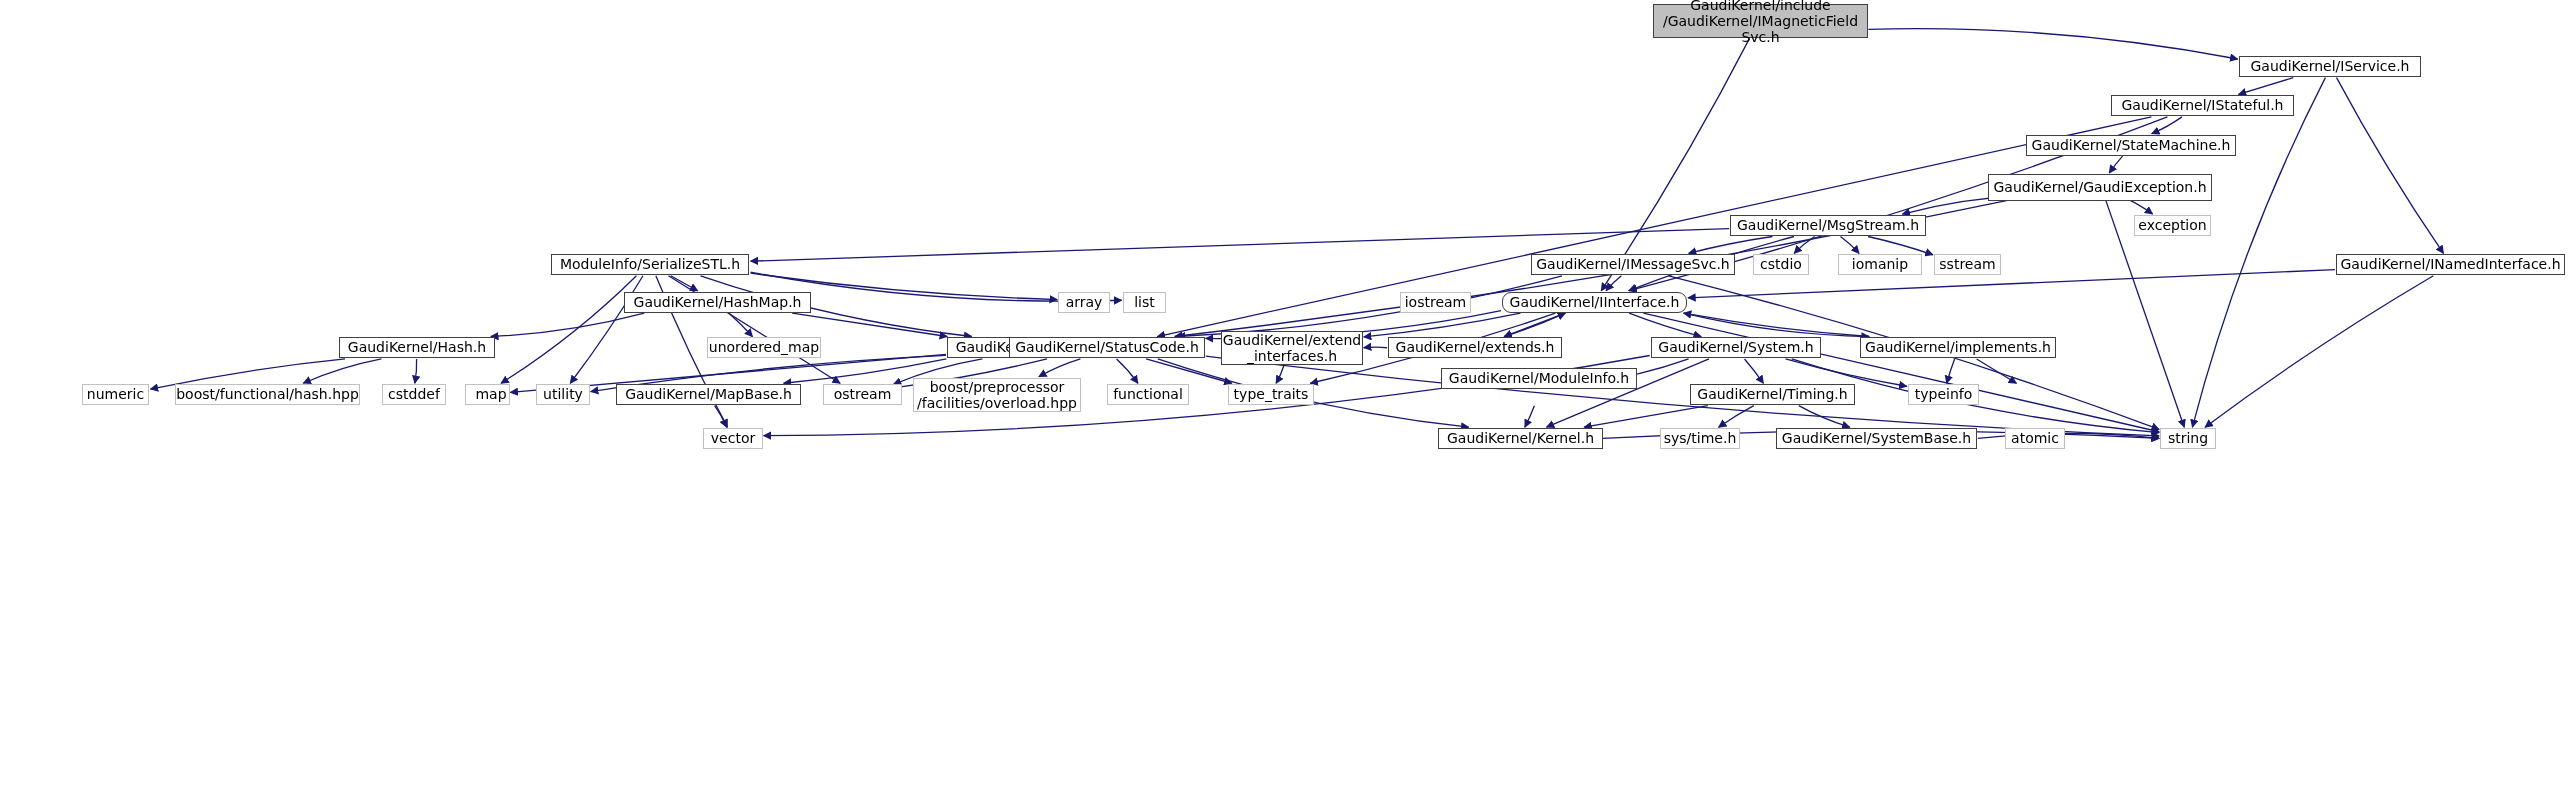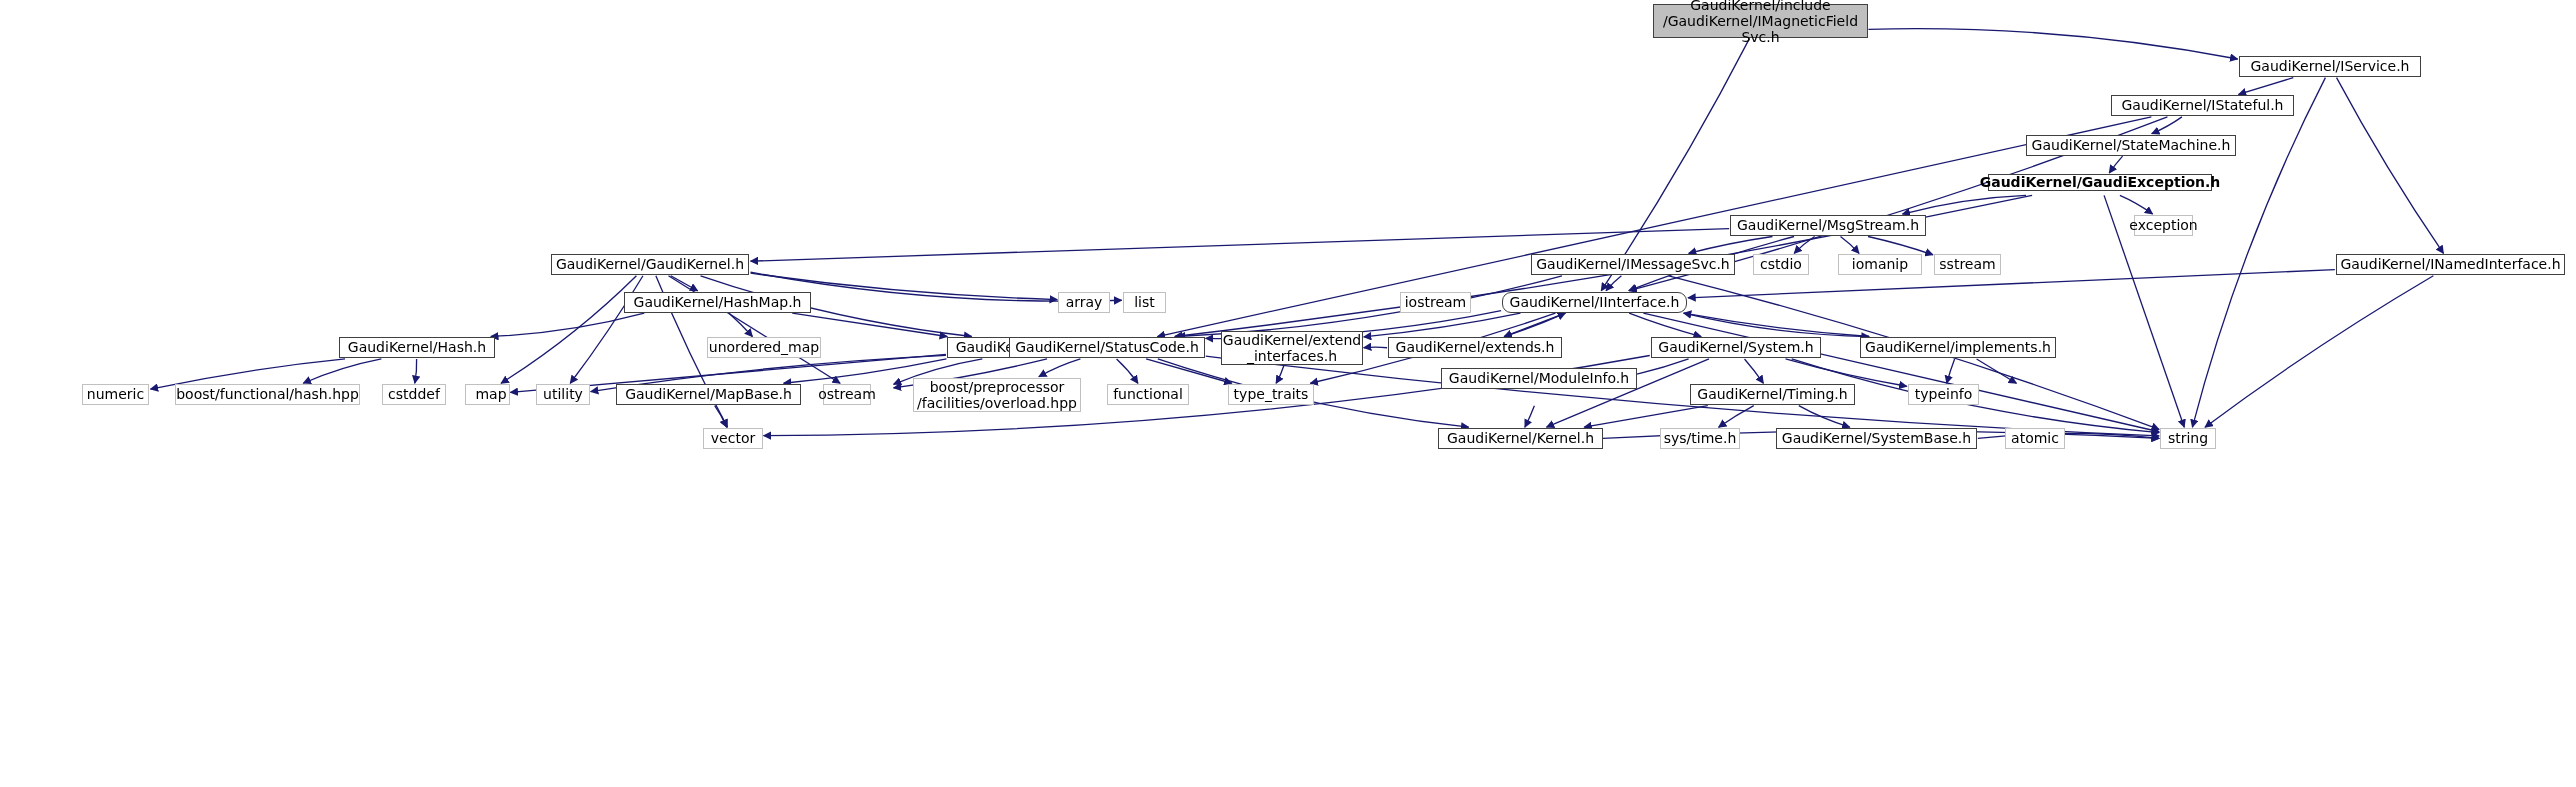--- a/index.html
+++ b/index.html
@@ -100,50 +100,50 @@
         <path d="M 2603.4 295.0 Q 2476.8 369.3 2359.1 457.0" fill="none" stroke="#191970" stroke-width="1.4" marker-end="url(#arrow)"></path>
       </g>
   </svg>
   <div id="node-layer">
       <div class="node root" style="left: 1653px; top: 3.7px; width: 215px; height: 34px; text-align: center;">GaudiKernel/include
 /GaudiKernel/IMagneticField
 Svc.h</div>
       <div class="node hdr" style="left: 2239px; top: 56px; width: 182px; height: 20.6px;">GaudiKernel/IService.h</div>
       <div class="node hdr" style="left: 2111px; top: 95px; width: 183px; height: 20.6px;">GaudiKernel/IStateful.h</div>
       <div class="node hdr" style="left: 2026px; top: 135px; width: 210px; height: 20.6px;">GaudiKernel/StateMachine.h</div>
-      <div class="node hdr" style="left: 1988px; top: 174px; width: 224px; height: 17px; font-weight: bold;">GaudiKernel/GaudiException.h</div>
+      <div class="node hdr" style="left: 1988px; top: 174px; width: 224px; height: 27px;">GaudiKernel/GaudiException.h</div>
       <div class="node hdr" style="left: 1730px; top: 215px; width: 196px; height: 20.6px;">GaudiKernel/MsgStream.h</div>
-      <div class="node std" style="left: 2134px; top: 215px; width: 59px; height: 20.6px;">exception</div>
+      <div class="node std" style="left: 2134px; top: 215px; width: 77px; height: 20.6px;">exception</div>
       <div class="node hdr" style="left: 1531px; top: 254px; width: 204px; height: 20.6px;">GaudiKernel/IMessageSvc.h</div>
       <div class="node std" style="left: 1753px; top: 254px; width: 56px; height: 20.6px;">cstdio</div>
       <div class="node std" style="left: 1838px; top: 254px; width: 84px; height: 20.6px;">iomanip</div>
       <div class="node std" style="left: 1934px; top: 254px; width: 67px; height: 20.6px;">sstream</div>
       <div class="node hdr" style="left: 2336px; top: 254px; width: 229px; height: 20.6px;">GaudiKernel/INamedInterface.h</div>
-      <div class="node hdr" style="left: 551px; top: 254px; width: 198px; height: 20.6px;">GaudiKernel/GaudiKernel.h</div>
+      <div class="node hdr" style="left: 551px; top: 254px; width: 198px; height: 20.6px;">ModuleInfo/SerializeSTL.h</div>
       <div class="node std" style="left: 1400px; top: 292px; width: 71px; height: 20.6px;">iostream</div>
       <div class="node hdr" style="left: 1502px; top: 292px; width: 185px; height: 20.6px; border-radius: 9px;">GaudiKernel/IInterface.h</div>
       <div class="node hdr" style="left: 624px; top: 292px; width: 187px; height: 20.6px;">GaudiKernel/HashMap.h</div>
       <div class="node std" style="left: 1058px; top: 292px; width: 52px; height: 20.6px;">array</div>
       <div class="node std" style="left: 1123px; top: 292px; width: 43px; height: 20.6px;">list</div>
       <div class="node hdr" style="left: 339px; top: 337px; width: 156px; height: 20.6px;">GaudiKernel/Hash.h</div>
       <div class="node std" style="left: 707px; top: 337px; width: 114px; height: 20.6px;">unordered_map</div>
       <div class="node hdr" style="left: 947px; top: 337px; width: 150px; height: 20.6px;">GaudiKernel/Map.h</div>
       <div class="node hdr" style="left: 1009px; top: 337px; width: 196px; height: 20.6px;">GaudiKernel/StatusCode.h</div>
       <div class="node hdr" style="left: 1221px; top: 331px; width: 142px; height: 34px;">GaudiKernel/extend
 _interfaces.h</div>
       <div class="node hdr" style="left: 1388px; top: 337px; width: 174px; height: 20.6px;">GaudiKernel/extends.h</div>
       <div class="node hdr" style="left: 1651px; top: 337px; width: 170px; height: 20.6px;">GaudiKernel/System.h</div>
       <div class="node hdr" style="left: 1860px; top: 337px; width: 196px; height: 20.6px;">GaudiKernel/implements.h</div>
       <div class="node std" style="left: 82px; top: 384px; width: 67px; height: 20.6px;">numeric</div>
       <div class="node std" style="left: 175px; top: 384px; width: 185px; height: 20.6px;">boost/functional/hash.hpp</div>
       <div class="node std" style="left: 382px; top: 384px; width: 64px; height: 20.6px;">cstddef</div>
       <div class="node std" style="left: 465px; top: 384px; width: 45px; height: 20.6px; padding-left: 7px;">map</div>
       <div class="node std" style="left: 536px; top: 384px; width: 54px; height: 20.6px;">utility</div>
       <div class="node hdr" style="left: 616px; top: 384px; width: 185px; height: 20.6px;">GaudiKernel/MapBase.h</div>
-      <div class="node std" style="left: 823px; top: 384px; width: 48px; height: 20.6px;">ostream</div>
+      <div class="node std" style="left: 823px; top: 384px; width: 79px; height: 20.6px;">ostream</div>
       <div class="node std" style="left: 913px; top: 378px; width: 168px; height: 34px;">boost/preprocessor
 /facilities/overload.hpp</div>
       <div class="node std" style="left: 1107px; top: 384px; width: 82px; height: 20.6px;">functional</div>
       <div class="node std" style="left: 1228px; top: 384px; width: 86px; height: 20.6px;">type_traits</div>
       <div class="node hdr" style="left: 1441px; top: 368px; width: 196px; height: 20.6px;">GaudiKernel/ModuleInfo.h</div>
       <div class="node hdr" style="left: 1690px; top: 384px; width: 165px; height: 20.6px;">GaudiKernel/Timing.h</div>
       <div class="node std" style="left: 1908px; top: 384px; width: 71px; height: 20.6px;">typeinfo</div>
       <div class="node std" style="left: 2005px; top: 384px; width: 60px; height: 20.6px; margin-top: 44px;">atomic</div>
       <div class="node std" style="left: 703px; top: 428px; width: 60px; height: 20.6px;">vector</div>
       <div class="node hdr" style="left: 1438px; top: 428px; width: 165px; height: 20.6px;">GaudiKernel/Kernel.h</div>

